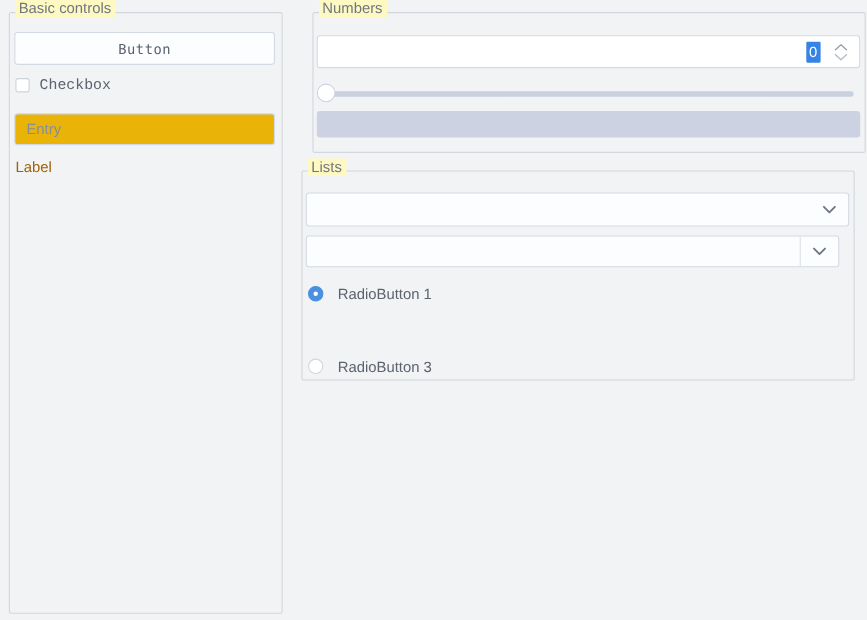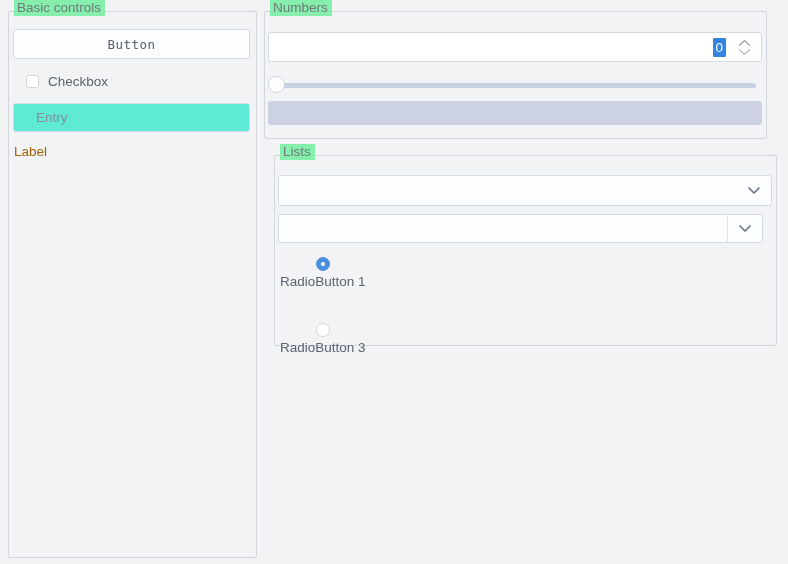--- a/index.html
+++ b/index.html
@@ -30,35 +30,35 @@
     bottom: 0;
     border: 1px solid #d3d6dc;
     border-radius: 2px;
     background: transparent;
   }
   .group-label {
     position: absolute;
     left: 6px;
     top: 0;
     padding: 0 4px 0 3px;
-    background: #86efac;
+    background: #fef9c3;
     font-size: 13.5px;
     color: #70777f;
     line-height: 16px;
     white-space: nowrap;
     z-index: 2;
   }
   .group-body {
     position: absolute;
     left: 0; right: 0; top: 11px; bottom: 0;
   }
 
   
   #basic-group  { left: 8px;   top: 0px;   width: 249px; height: 558px; }
-  #numbers-group{ left: 264px; top: 0px;   width: 503px; height: 139px; }
+  #numbers-group{ left: 284px; top: 0px;   width: 503px; height: 139px; }
   #lists-group  { left: 274px; top: 144px; width: 503px; height: 202px; }
 
   
   .btn {
     position: absolute;
     left: 5px;
     top: 18px;
     width: 237px;
     height: 30px;
     background: #fcfdfe;
@@ -71,50 +71,51 @@
     display: flex;
     align-items: center;
     justify-content: center;
     cursor: default;
     padding: 4px;
   }
 
   
   .checkrow {
     position: absolute;
-    left: 18px;
+    left: 6px;
     top: 60px;
     height: 20px;
     display: flex;
-    align-items: center;
+    align-items: flex-start;
     gap: 9px;
+    font-family: Liberation Mono, monospace;
   }
   .checkbox-box {
     width: 13px;
     height: 13px;
     box-sizing: border-box;
     background: #ffffff;
     border: 1px solid #ced3dc;
     border-radius: 2.5px;
     flex: none;
   }
   .checkrow .cap { font-size: 13.5px; color: #5c636e; }
 
   
   .entry {
     position: absolute;
     left: 5px;
     top: 92px;
     width: 237px;
     height: 29px;
     box-sizing: border-box;
-    background: #5eead4;
+    background: #eab308;
     border: 1px solid #d4dae4;
     border-radius: 3px;
-    padding: 0 22px;
+    padding: 0 10px;
     font-family: "Liberation Sans", sans-serif;
     font-size: 13.5px;
     color: #5c636e;
     outline: none;
   }
   .entry::placeholder { color: #878d99; opacity: 1; }
 
   
   .plainlabel {
     position: absolute;
@@ -244,22 +245,21 @@
   .combo-arrow.divided { border-left: 1px solid #dde1e8; }
   .combo-arrow svg { display: block; }
 
   
   .radio-row {
     position: absolute;
     left: 6px;
     height: 20px;
     display: flex;
     align-items: center;
-    gap: 3px;
-    flex-direction: column;
+    gap: 13px;
   }
   #radio-0 { top: 102px; }
   #radio-1 { top: 135px; }
   #radio-2 { top: 168px; justify-content: space-between; }
   .radio-mark {
     width: 14px;
     height: 14px;
     box-sizing: border-box;
     border-radius: 50%;
     background: #ffffff;

